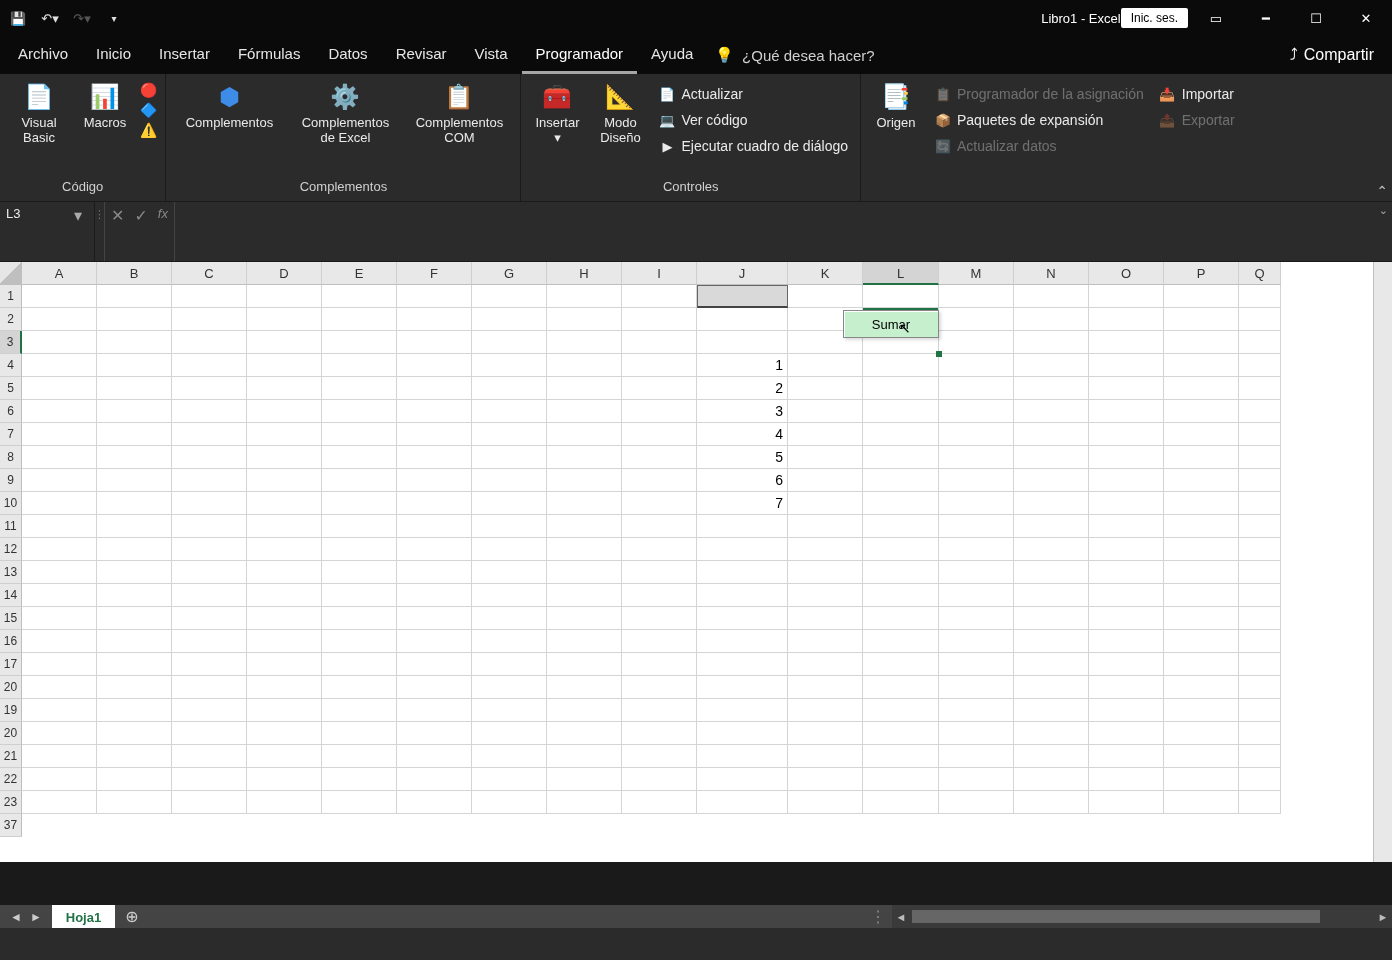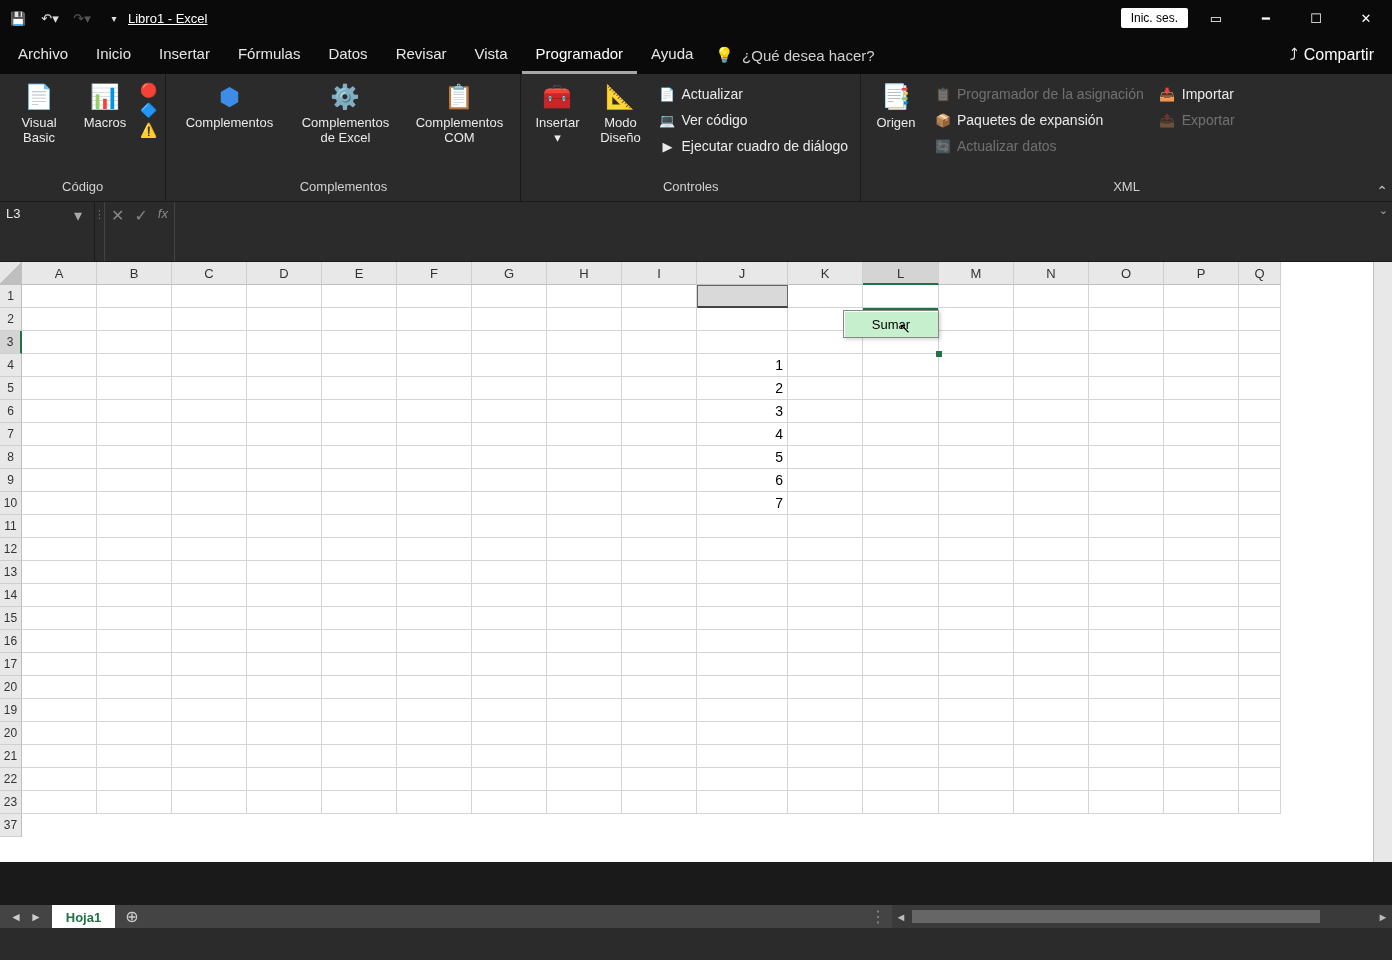--- a/index.html
+++ b/index.html
@@ -3,21 +3,21 @@
 <meta charset="utf-8">
 <style>
 * { box-sizing: border-box; margin: 0; padding: 0; font-family: "Segoe UI", Arial, sans-serif; }
 body { background: #1a1a1a; color: #d4d4d4; overflow: hidden; width: 1392px; height: 960px; }
 
 
 .titlebar { display: flex; align-items: center; height: 36px; background: #0a0a0a; padding: 0 4px; }
 .titlebar .qat { display: flex; align-items: center; gap: 4px; }
 .titlebar .qat .qbtn { width: 28px; height: 28px; display: flex; align-items: center; justify-content: center; color: #e0e0e0; font-size: 13px; }
 .titlebar .qbtn.disabled { opacity: 0.35; }
-.titlebar .title { flex: 1; text-align: left; color: #fff; font-size: 13px; text-decoration: underline; }
+.titlebar .title { flex: 1; text-align: right; color: #fff; font-size: 13px; }
 .titlebar .right { display: flex; align-items: center; gap: 6px; }
 .signin { background: #fff; color: #000; font-size: 12px; padding: 3px 10px; border-radius: 2px; }
 .winbtn { width: 44px; height: 32px; display:flex; align-items:center; justify-content:center; color:#fff; font-size:13px; }
 
 
 .ribbon-tabs { display: flex; align-items: stretch; height: 38px; background: #0a0a0a; padding-left: 4px; }
 .ribbon-tabs .tab { padding: 0 14px; display: flex; align-items: center; font-size: 15px; color: #e6e6e6; border-bottom: 3px solid transparent; }
 .ribbon-tabs .tab.active { color: #fff; border-bottom: 3px solid #a6a6a6; }
 .ribbon-tabs .spacer { flex:1; }
 .search-q { display:flex; align-items:center; gap:8px; color:#d0d0d0; font-size:15px; padding:0 8px; }
@@ -220,21 +220,20 @@
         <div class="smallbtn">
           <span class="sic">📥</span>
           <span>Importar</span>
         </div>
         <div class="smallbtn disabled">
           <span class="sic">📤</span>
           <span>Exportar</span>
         </div>
       </div>
     </div>
-    <div class="label">XML</div>
   </div>
 
   <div class="collapse-chevron">⌃</div>
 </div>
 
 <div class="formula-row">
   <div class="name-box">
     <input value="L3" style="">
     <span class="name-drop">▾</span>
   </div>

